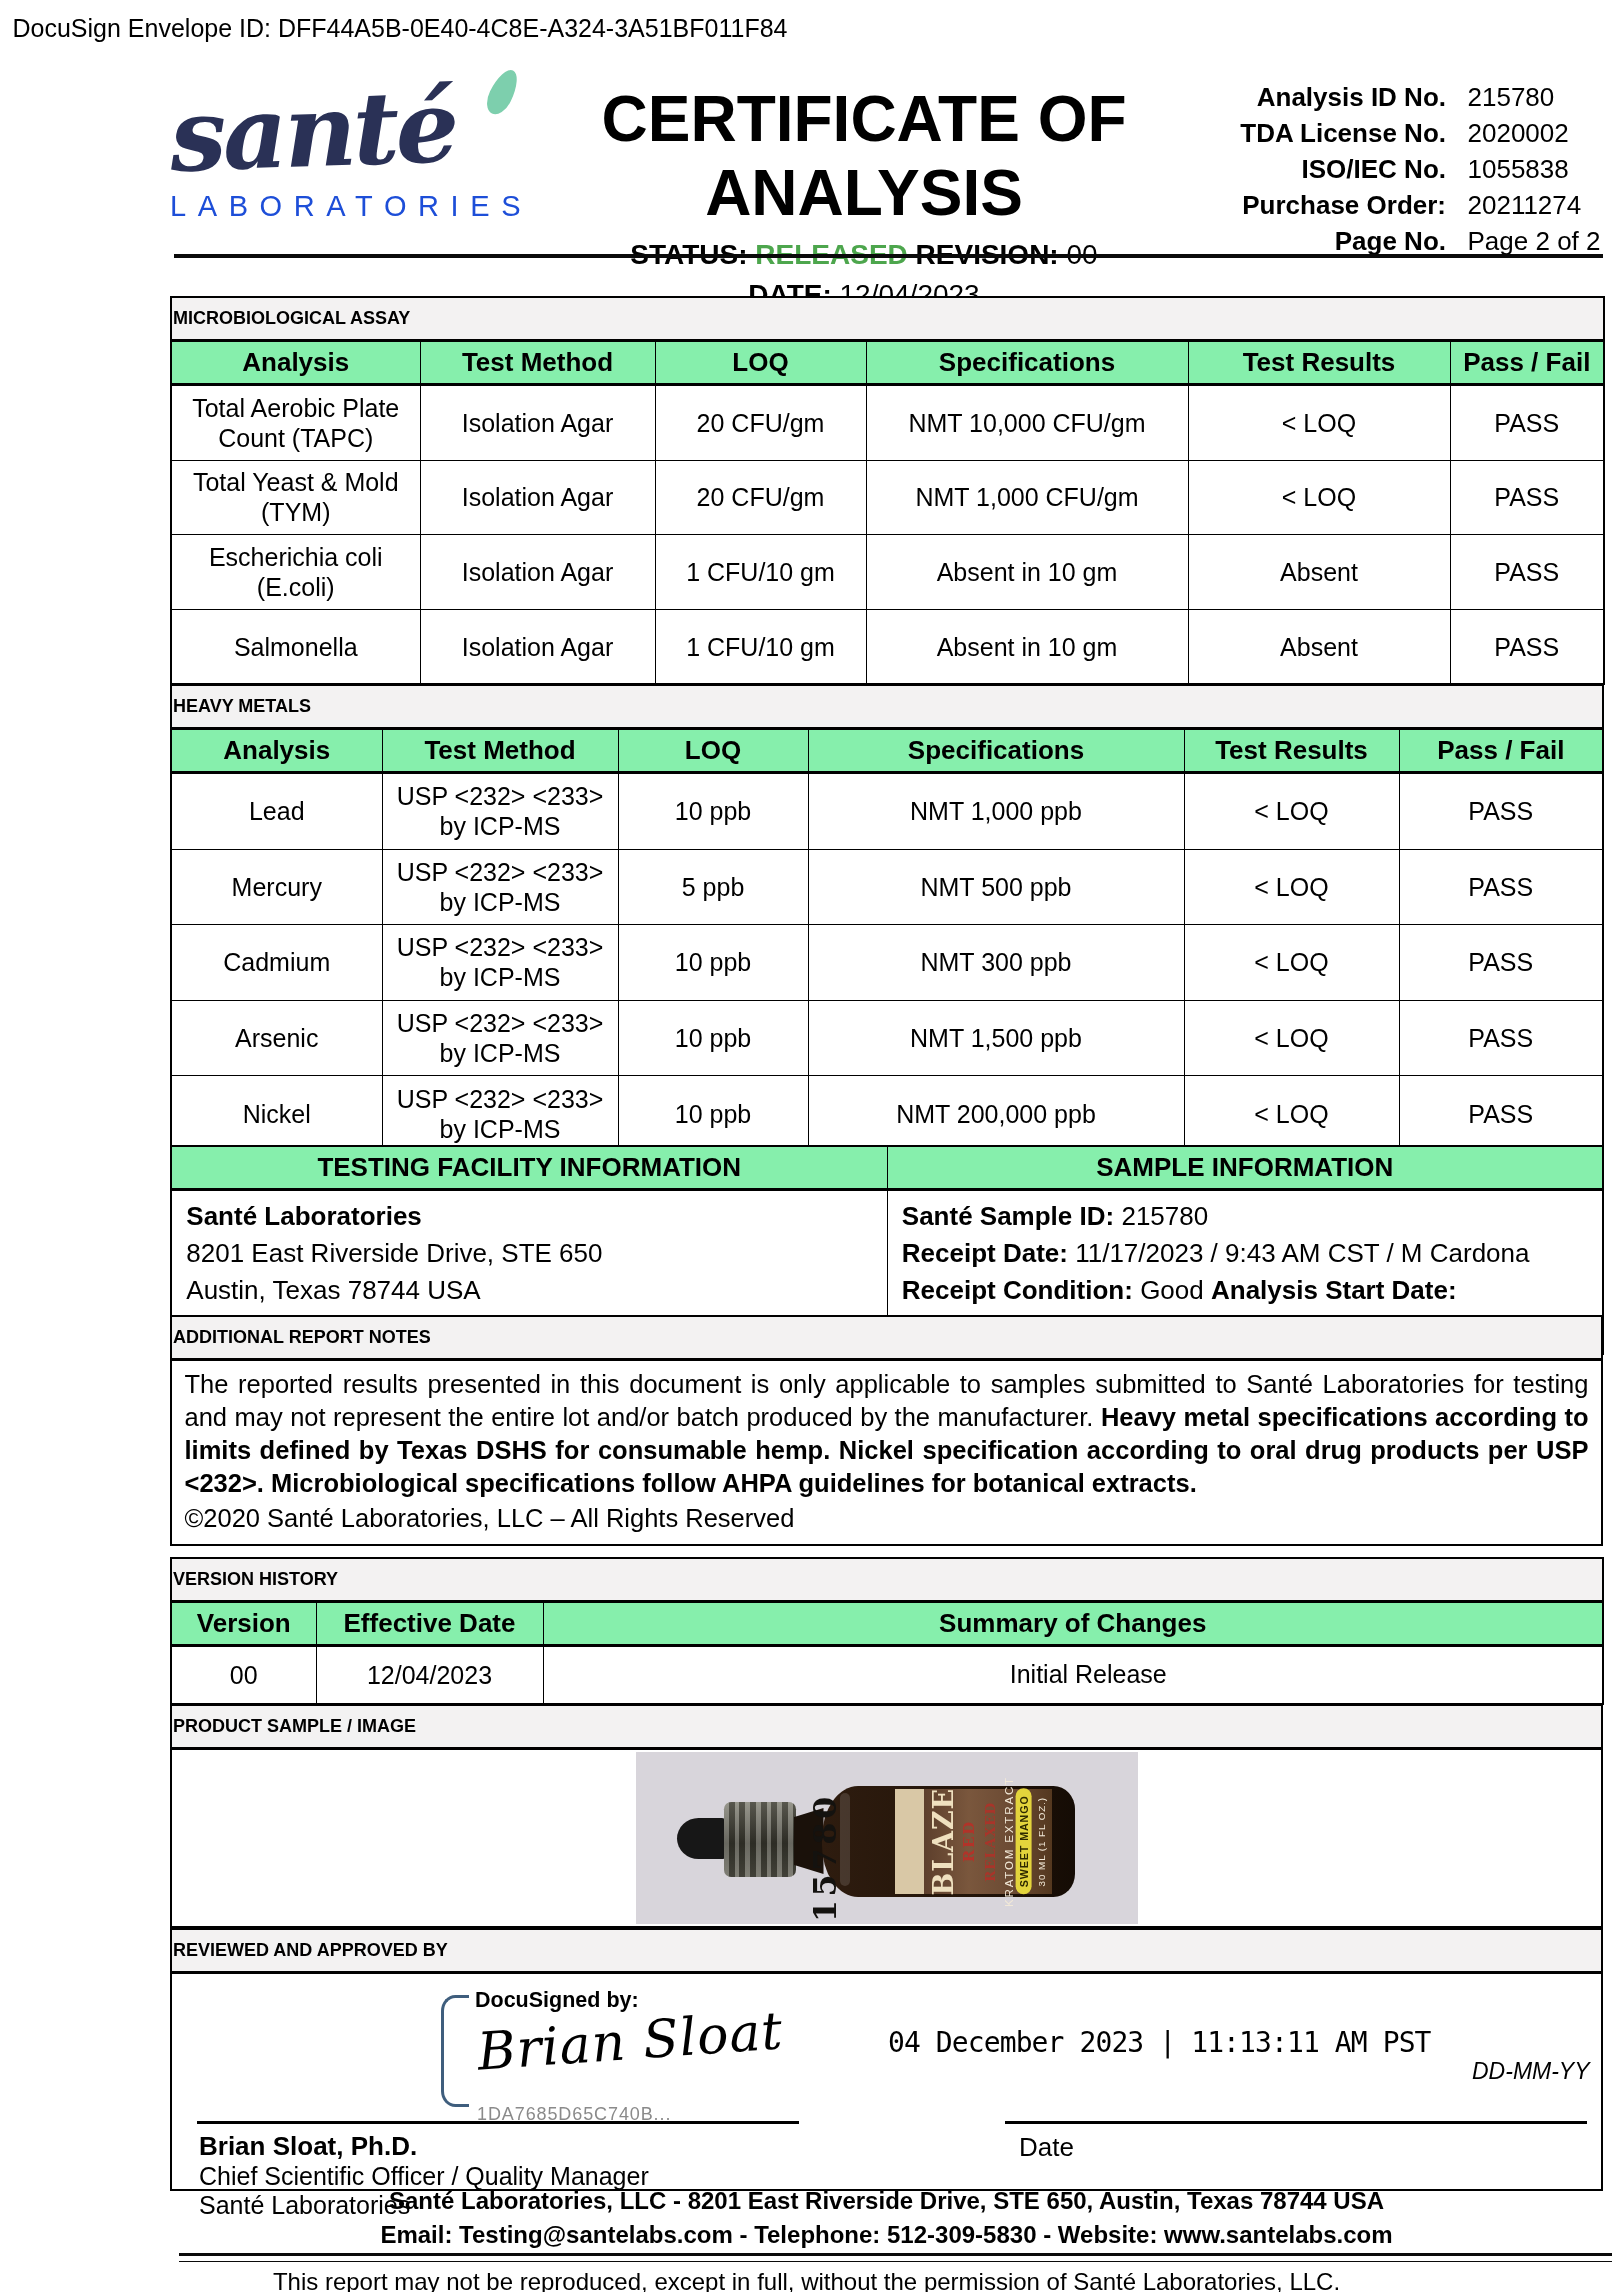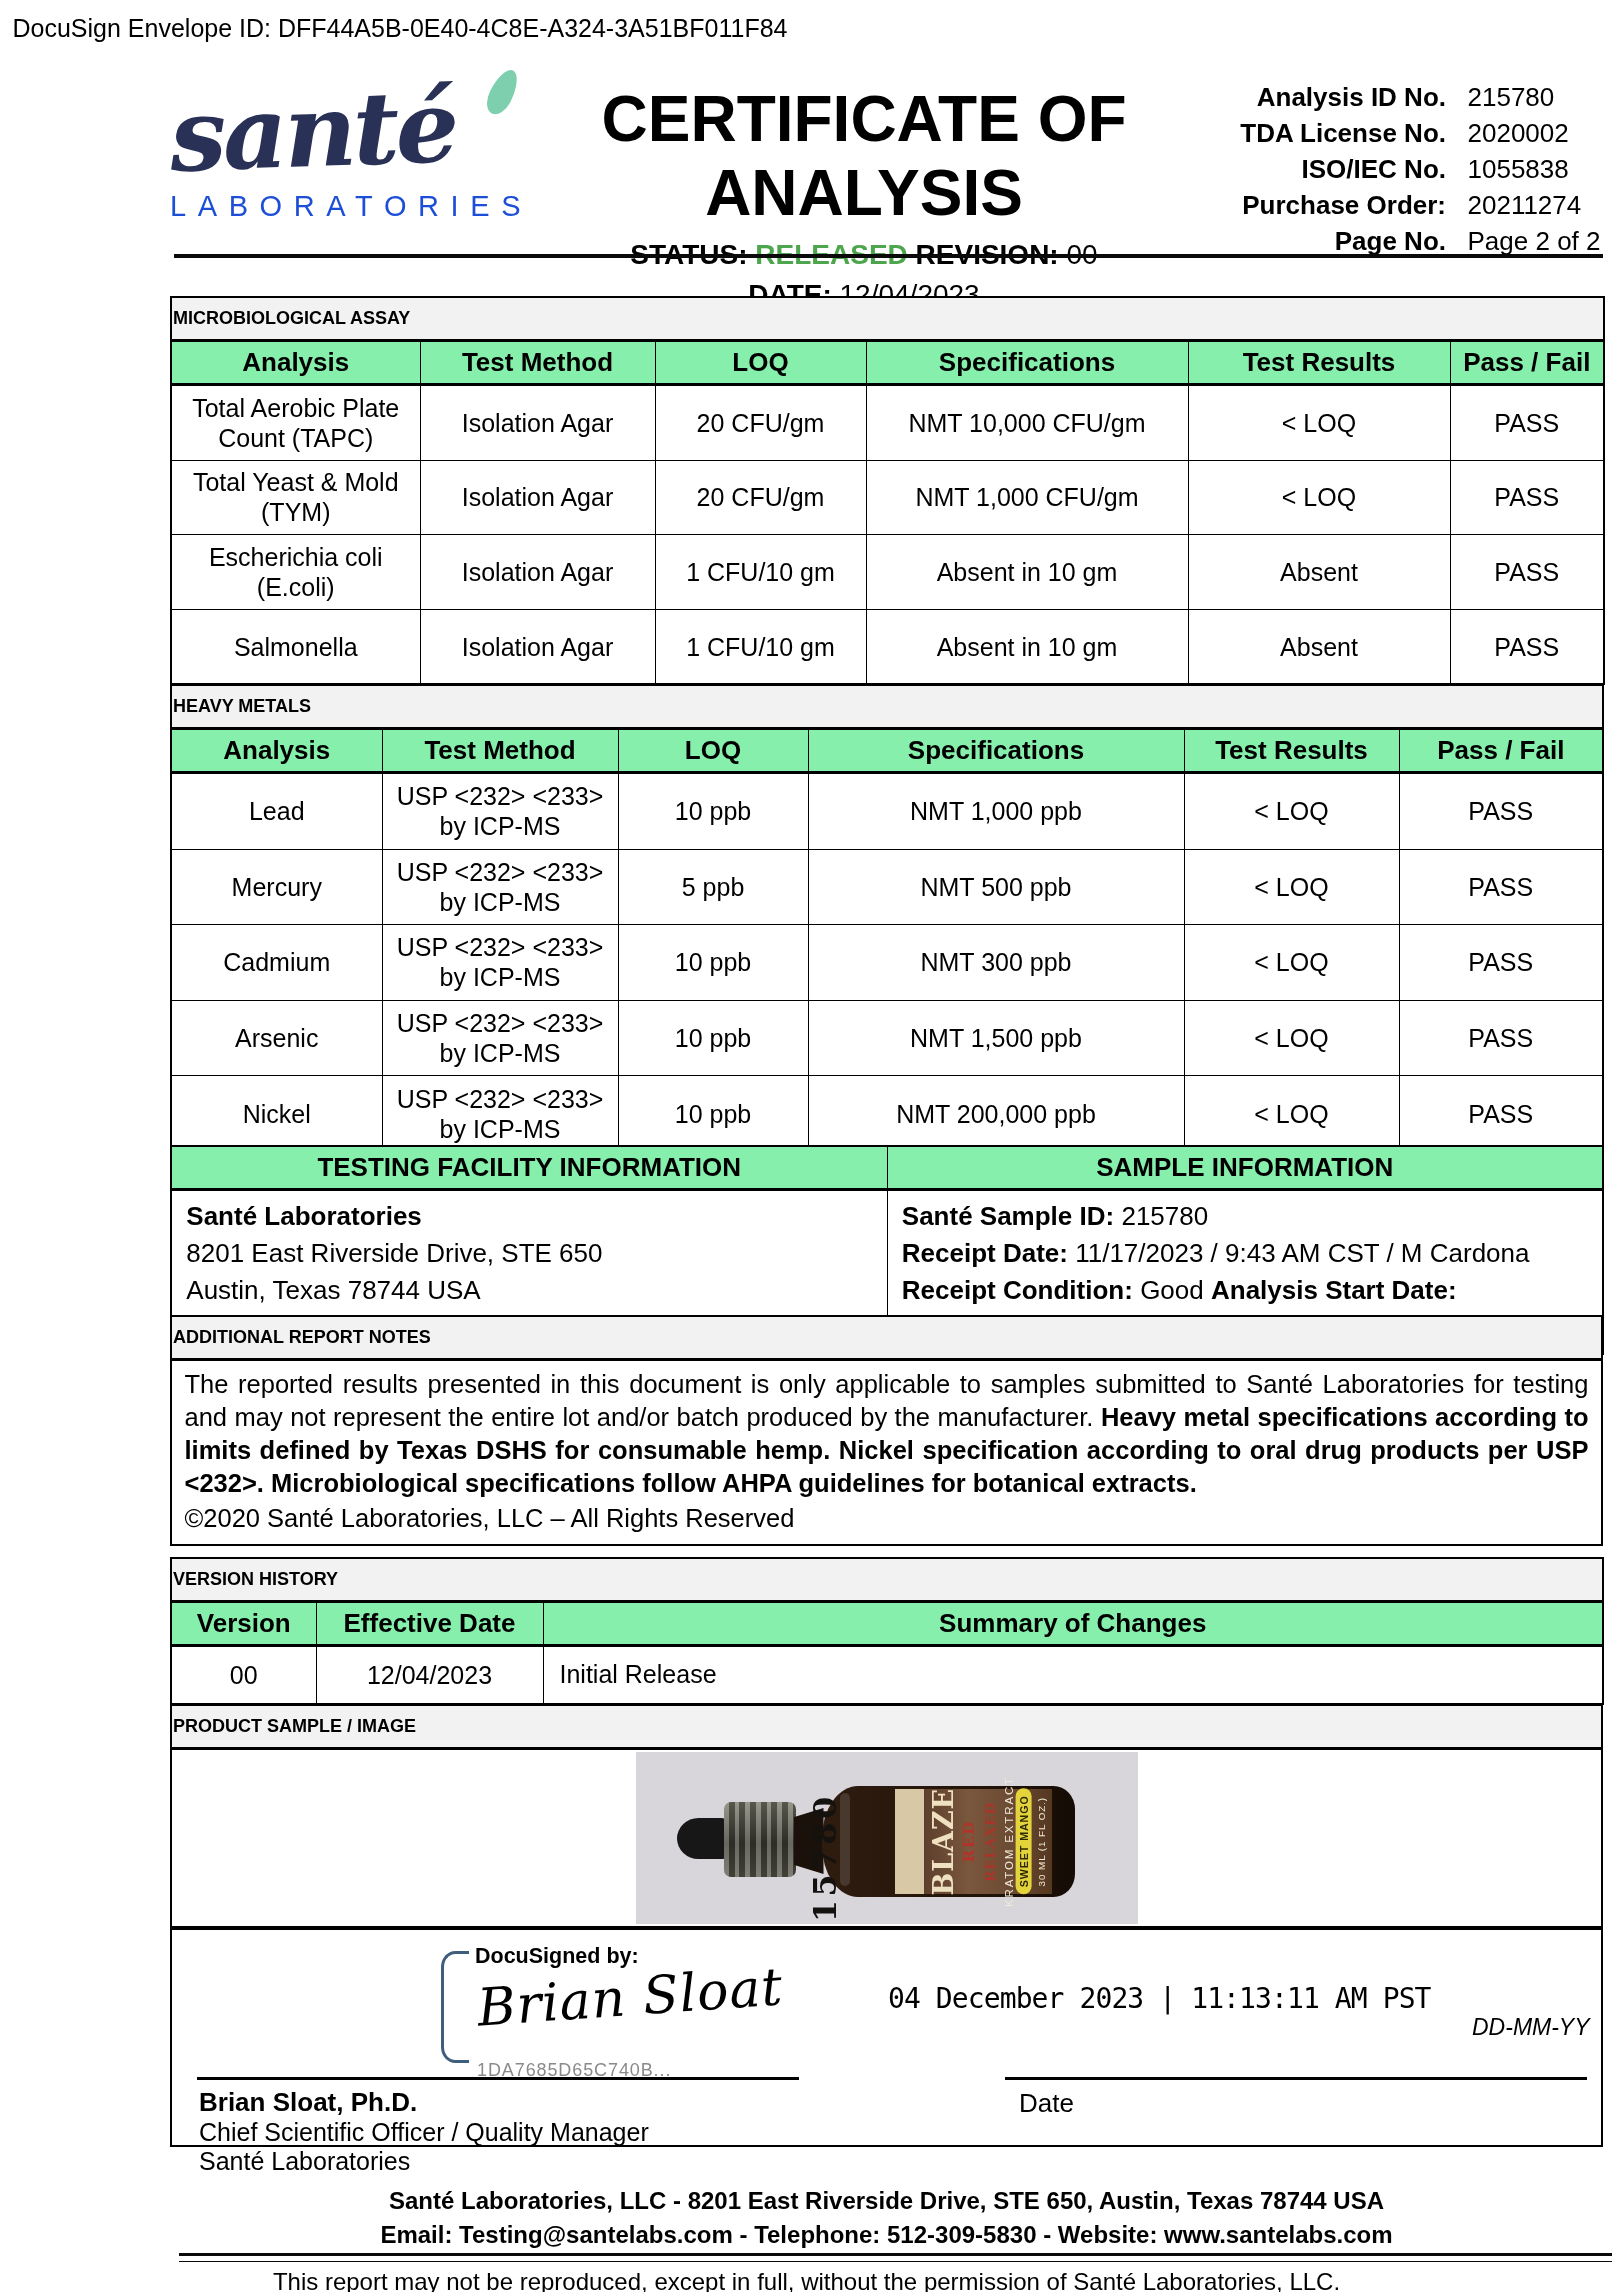--- a/index.html
+++ b/index.html
@@ -48,21 +48,21 @@
   .t-micro{top:296px;}
   .t-metals{top:684px;}
   .t-metals td.c{height:71px;}
   .t-facinfo{top:1145px;}
   .t-facinfo td.info{vertical-align:top;text-align:left;font-size:26px;line-height:37px;padding:7.2px 14.3px;height:109px;}
   .t-notes{top:1315px;}
   .t-notes td.notes{font-size:25.5px;line-height:33px;text-align:justify;padding:7.2px 12.5px 9px 12.5px;vertical-align:top;}
   .notes-copy{text-align:left;margin-top:1.8px;}
   .t-version{top:1557px;}
   .t-version td.c{height:52px;}
-  .t-version td.sum{text-align:left;padding-left:16px;font-size:25px;height:52px;}
+  .t-version td.sum{text-align:center;padding-left:32px;font-size:25px;height:52px;}
   .t-product{top:1704px;}
   .t-product td.photo-cell{height:176px;padding:0;}
   .t-approve{top:1928px;}
   .t-approve td.app-cell{height:215px;padding:0;position:relative;vertical-align:top;}
 
   
   .photo{width:502px;height:172px;margin:1.8px auto;background:#d8d5db;position:relative;overflow:hidden;}
   .bulb{position:absolute;left:41px;top:66px;width:52px;height:41px;background:#171717;
     border-radius:21.5px 7.2px 7.2px 21.5px/50% 30% 30% 50%;}
   .collar{position:absolute;left:88px;top:50px;width:72px;height:75px;border-radius:7.2px;
@@ -381,20 +381,23 @@
           </div>
           <span class="vtext handwrit">215780</span>
         </div>
       </td>
     </tr>
   </tbody>
     </table>
 
   <table class="t-approve">
     <tbody>
+        <tr class="ttl-row">
+          <td>REVIEWED AND APPROVED BY</td>
+        </tr>
     <tr>
       <td class="app-cell">
         <div class="ds-block">
           <div class="ds-bracket"></div>
           <div class="ds-by">DocuSigned by:</div>
           <div class="sig-script">Brian Sloat</div>
           <div class="sig-id">1DA7685D65C740B...</div>
         </div>
         <div class="sig-line"></div>
         <div class="signer">

